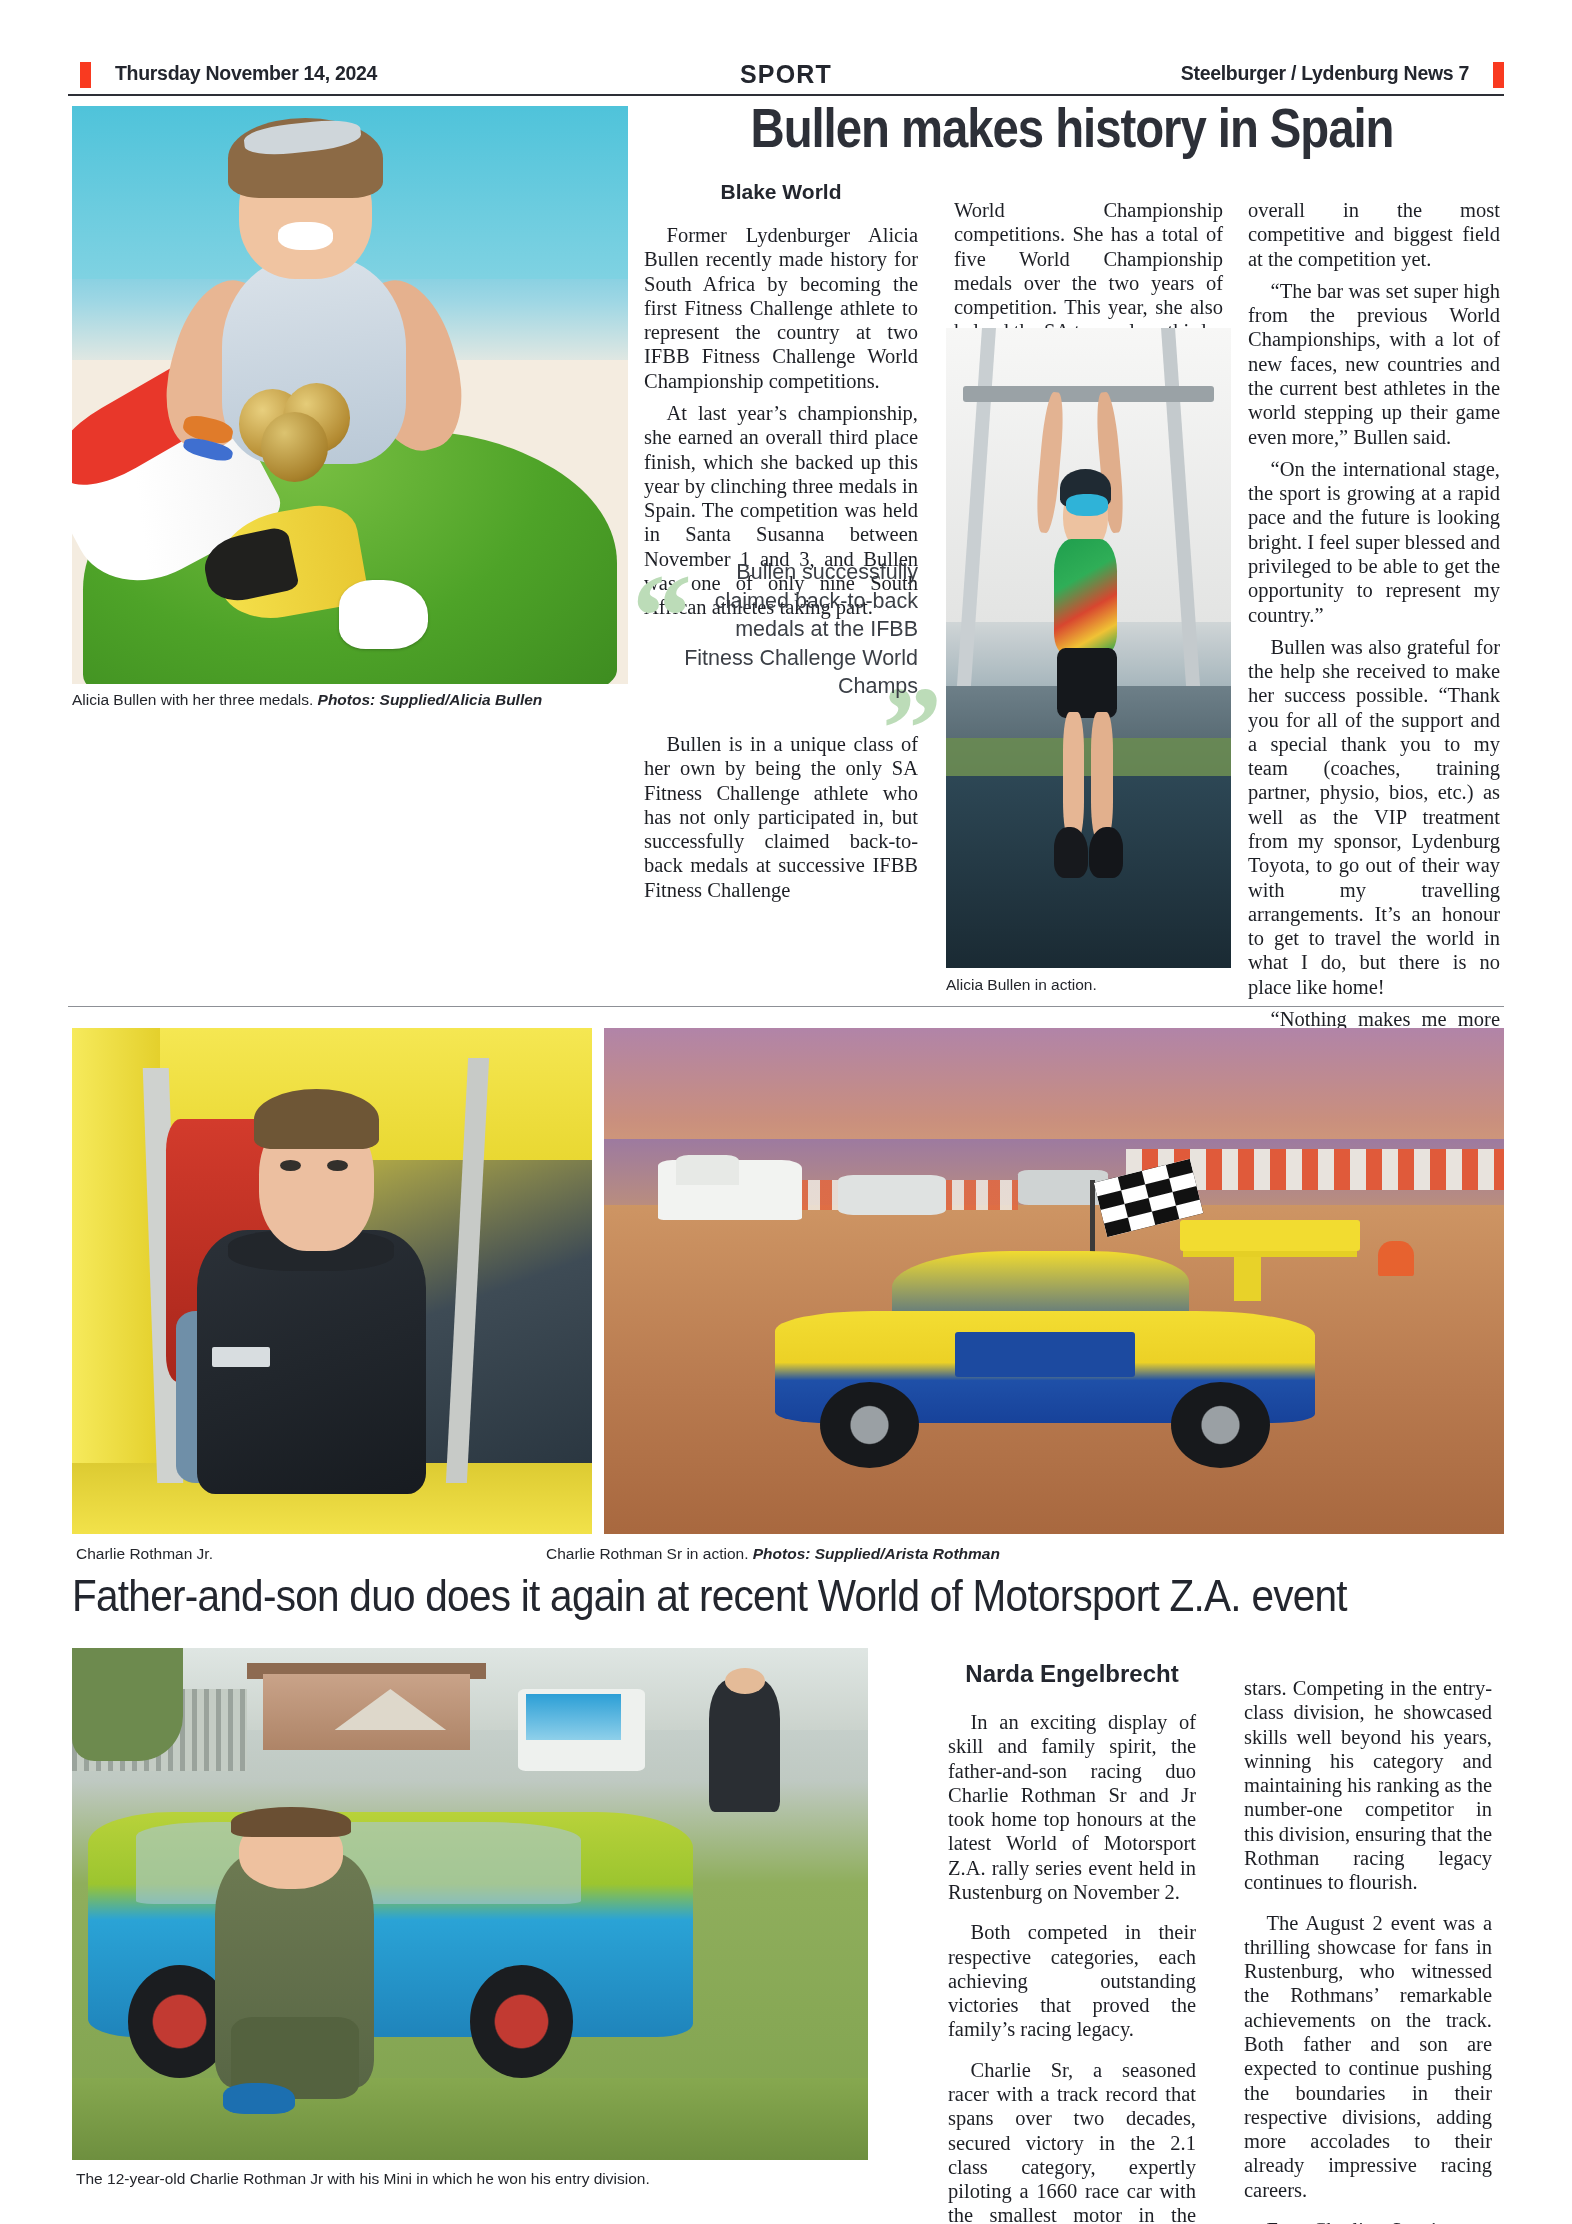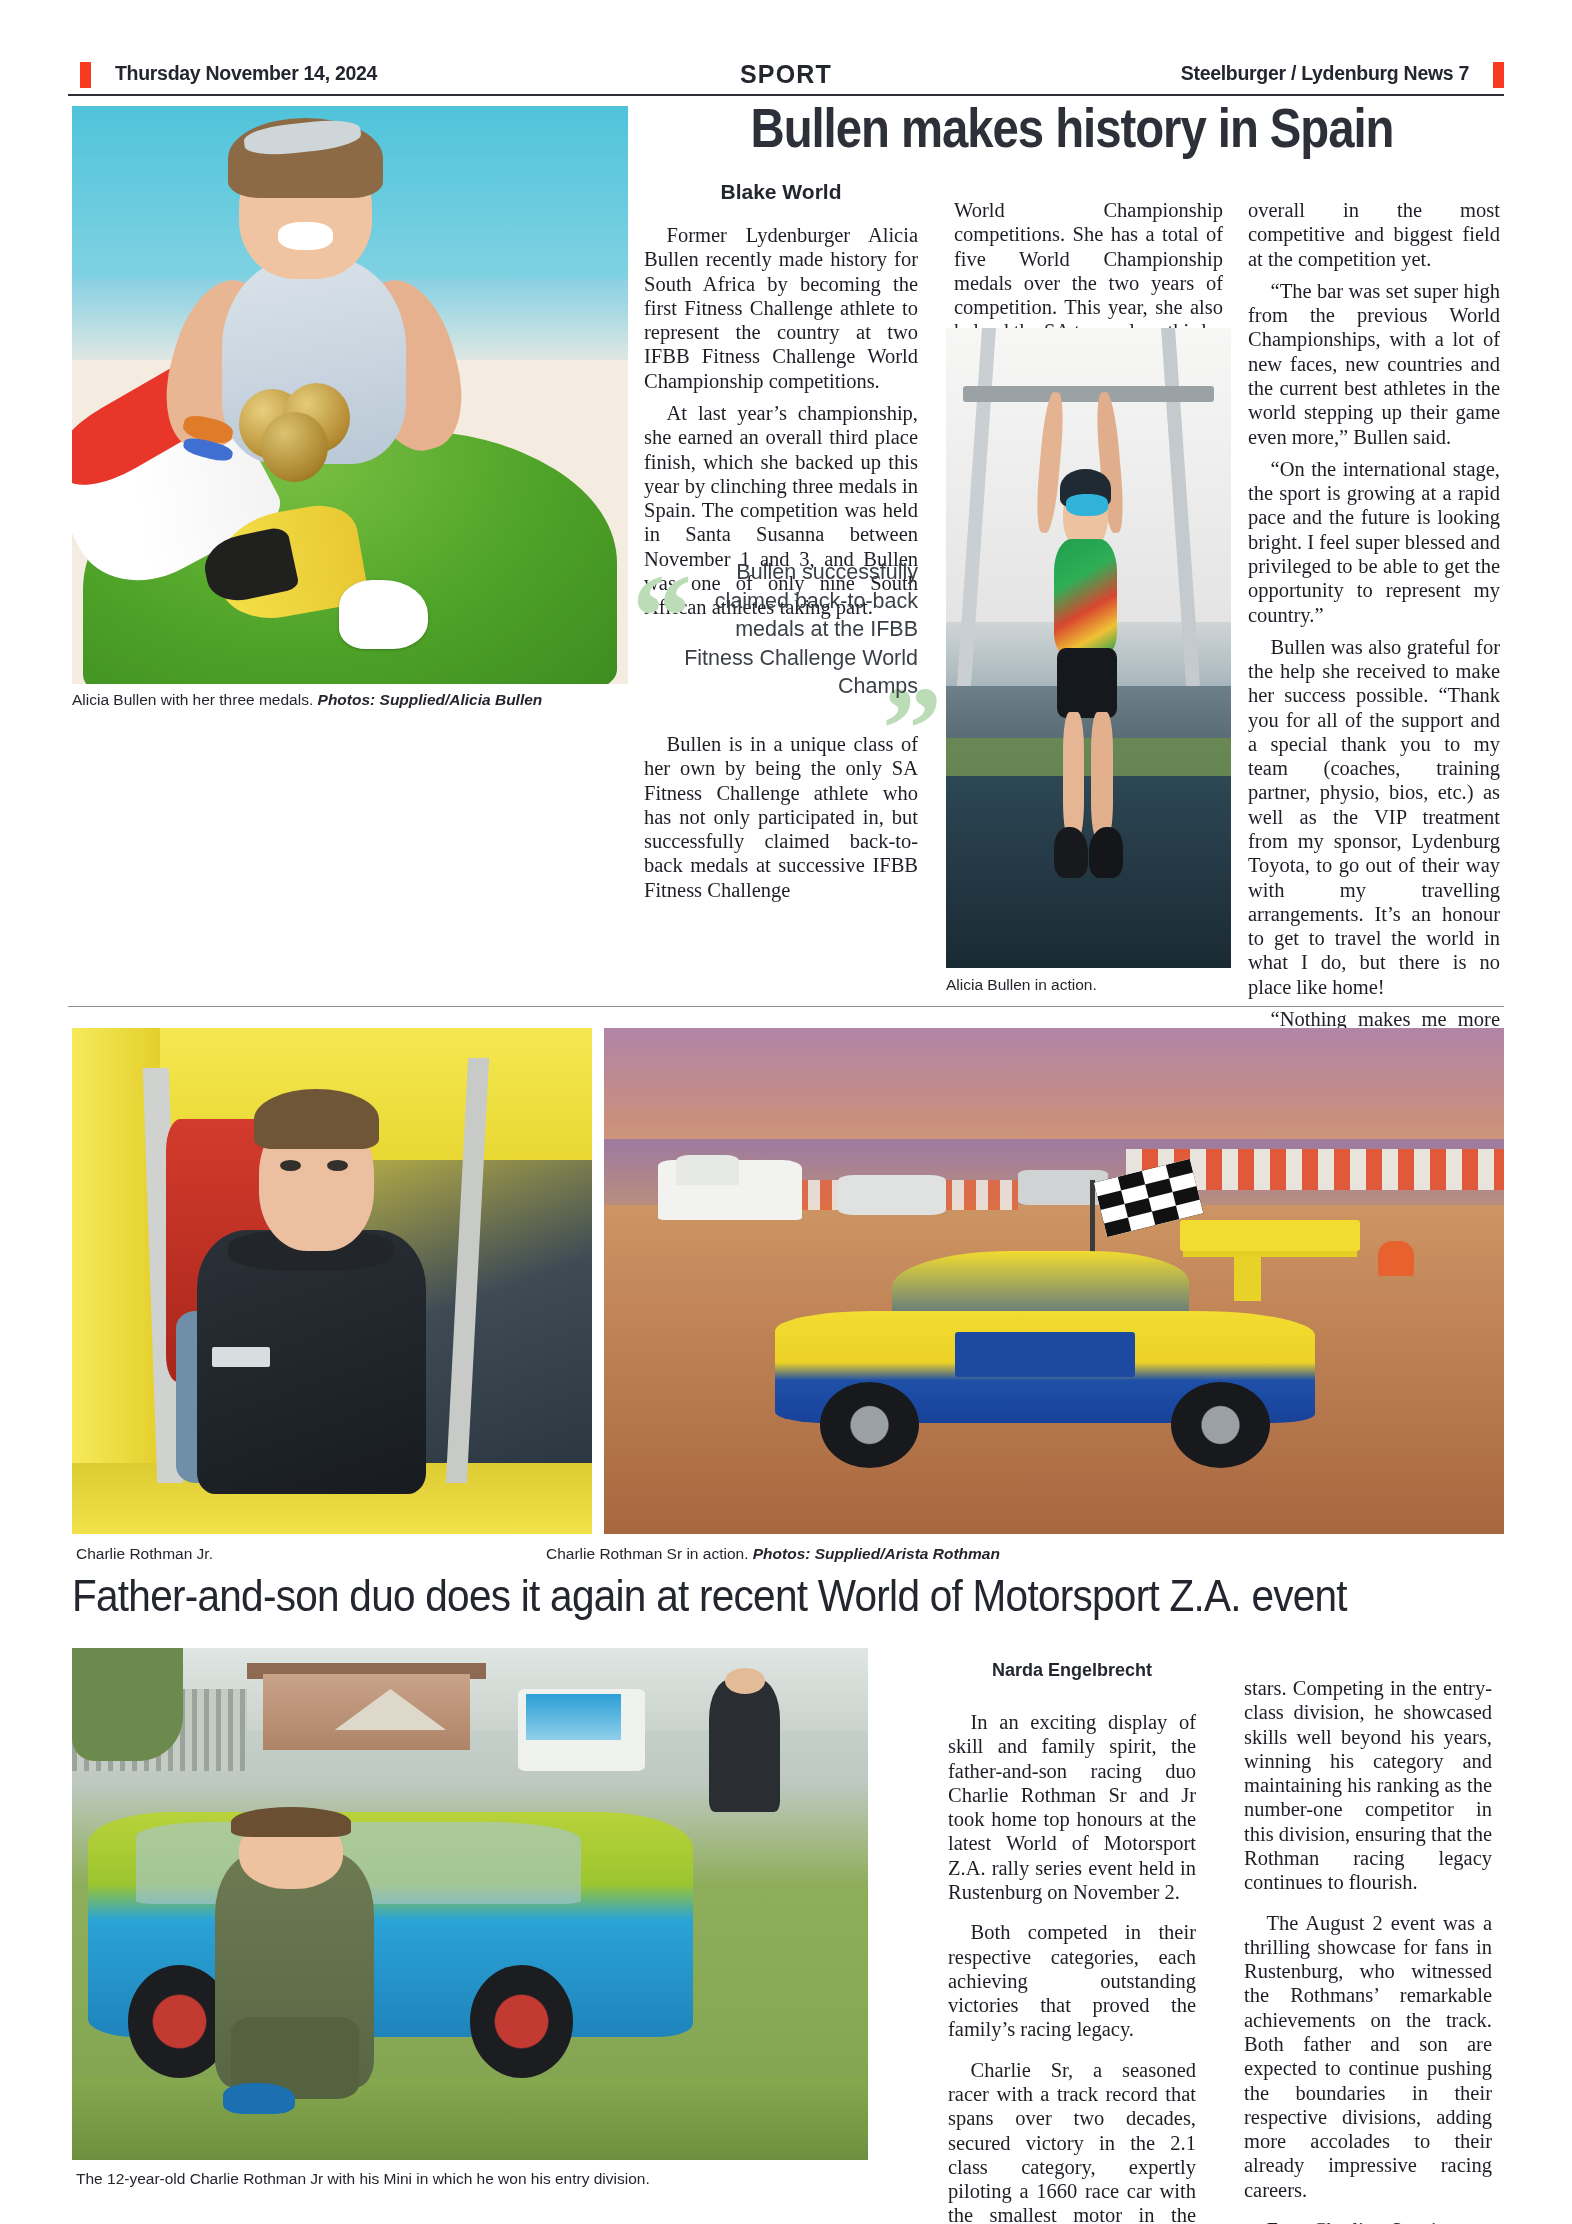--- a/index.html
+++ b/index.html
@@ -144,21 +144,21 @@
     overflow:hidden;background:#89b94e;
   }
   .cap5{
     position:absolute;left:76px;top:2170px;width:800px;
     font-family:"Liberation Sans", sans-serif;font-size:15.5px;color:#24262c;
   }
 
   .byline2{
     position:absolute;left:932px;top:1660px;width:280px;
     font-family:"Liberation Sans", sans-serif;font-weight:bold;
-    font-size:18px;text-align:center;color:#23262e;
+    font-size:24px;text-align:center;color:#23262e;
   }
   .s2col{
     position:absolute;font-size:20.5px;line-height:1.185;text-align:justify;
   }
   .s2col p{margin:16px;text-indent:1.1em;}
   .s2c1{left:932px;top:1694px;width:280px;}
   .s2c2{left:1228px;top:1660px;width:280px;}
 
   
   .ph{position:absolute;inset:0;}

